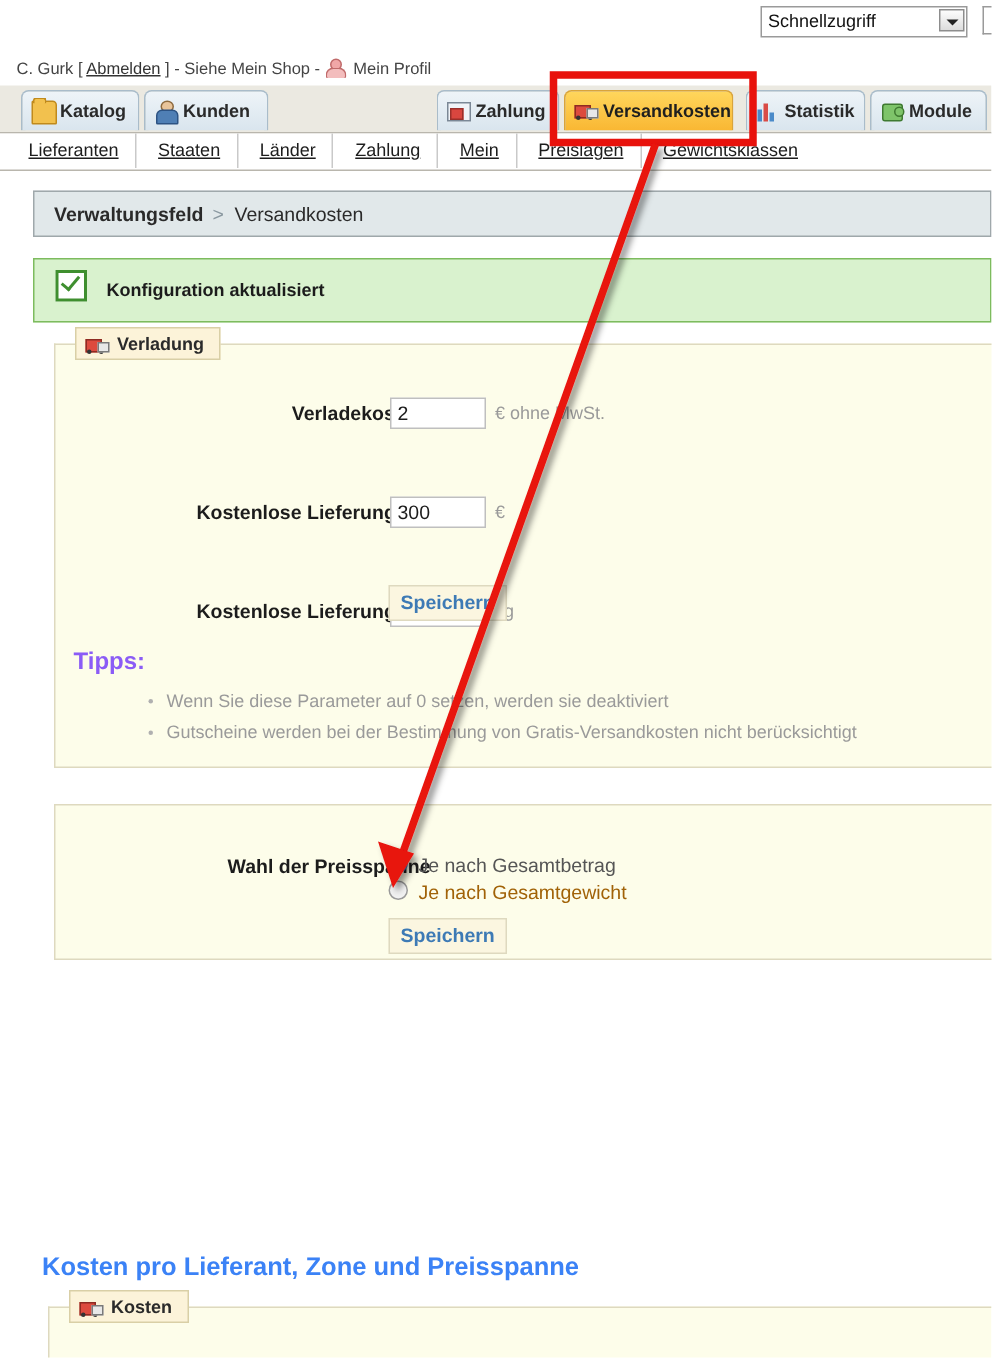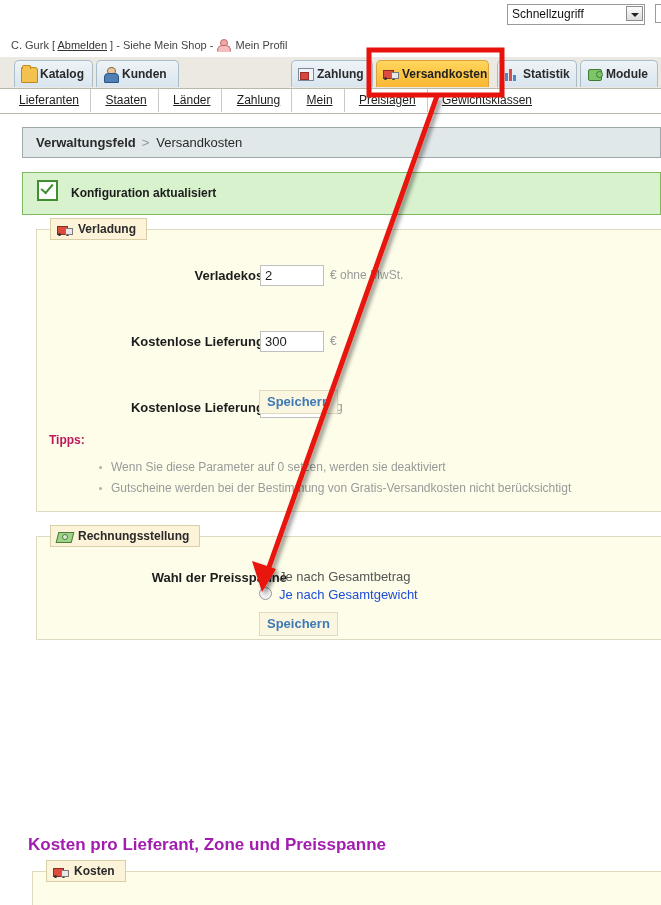--- a/index.html
+++ b/index.html
@@ -170,53 +170,53 @@
   .form-unit{
     position:absolute;left:293px;font-size:12px;color:#9a9a9a;line-height:21px;
     white-space:nowrap;
   }
   .btn-save{
     position:absolute;background:#fbf6e0;border:1px solid #ded9bf;
     color:#3d7ab5;font-size:13px;height:24px;line-height:22px;
     padding:0 7px;box-sizing:border-box;white-space:nowrap;font-weight:bold;
   }
   .tips-title{
-    position:absolute;left:12px;font-size:12px;font-weight:bold;color:#be185d;
+    position:absolute;left:12px;font-size:16px;font-weight:bold;color:#8b5cf6;
   }
   .tips-list{
     position:absolute;left:62px;margin:0;padding:0;list-style:none;
   }
   .tips-list li{
     position:relative;font-size:12px;color:#9a9a9a;line-height:21px;
     padding-left:12px;white-space:nowrap;
   }
   .tips-list li::before{
     content:"";position:absolute;left:0;top:9px;width:3px;height:3px;
     border-radius:50%;background:#b0b0b0;
   }
   .radio-label{
     position:absolute;right:calc(629px - 251px);text-align:right;
     font-size:13px;font-weight:bold;color:#1c1c1c;white-space:nowrap;
   }
-  .radio-opt{position:absolute;left:222px;font-size:13px;color:#1d4ed8;white-space:nowrap;line-height:16px;}
+  .radio-opt{position:absolute;left:222px;font-size:13px;color:#a16207;white-space:nowrap;line-height:16px;}
   .radio-opt .rdo{
     display:inline-block;width:11px;height:11px;border-radius:50%;
     border:1px solid #9a9a9a;background:#f2f2f2;vertical-align:-1px;margin-right:7px;
     position:relative;
   }
   .radio-opt.checked .rdo{border-color:#4176b5;background:#fff;}
   .radio-opt.checked .rdo::after{
     content:"";position:absolute;left:2px;top:2px;width:5px;height:5px;
     border-radius:50%;background:#2f68ad;
   }
   .radio-opt.checked{color:#555;}
   
   .sec-heading{
     position:absolute;left:28px;font-size:17px;font-weight:bold;
-    color:#a21caf;white-space:nowrap;
+    color:#3b82f6;white-space:nowrap;
   }
   
   .anno{position:absolute;left:0;top:0;width:661px;height:905px;pointer-events:none;}
 </style>
 </head>
 <body>
 
 <div class="header">
 
   <div class="userline">
@@ -318,24 +318,20 @@
     <div class="btn-save" style="left:222px;top:160px;">Speichern</div>
 
     <div class="tips-title" style="top:203px;">Tipps:</div>
     <ul class="tips-list" style="top:227px;">
       <li>Wenn Sie diese Parameter auf 0 setzen, werden sie deaktiviert</li>
       <li>Gutscheine werden bei der Bestimmung von Gratis-Versandkosten nicht berücksichtigt</li>
     </ul>
   </div>
 
   <div class="panel" style="height:104px;margin-top:24px;">
-    <div class="legend">
-      <span class="licon ic-money"></span>
-      <span>Rechnungsstellung</span>
-    </div>
 
     <div class="radio-label" style="top:33px;">Wahl der Preisspanne</div>
 
     <div class="radio-opt checked" style="top:32px;">
       <span class="rdo"></span><span>Je nach Gesamtbetrag</span>
     </div>
     <div class="radio-opt" style="top:50px;">
       <span class="rdo"></span><span>Je nach Gesamtgewicht</span>
     </div>
 

